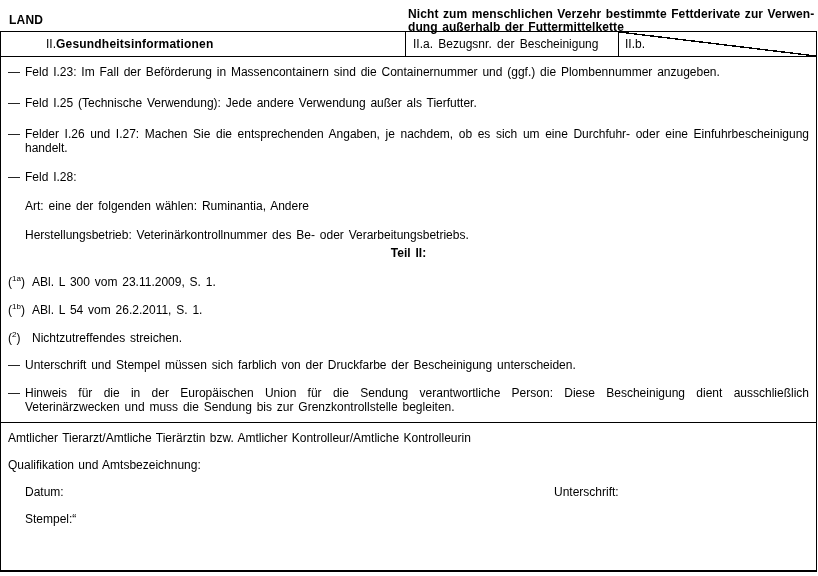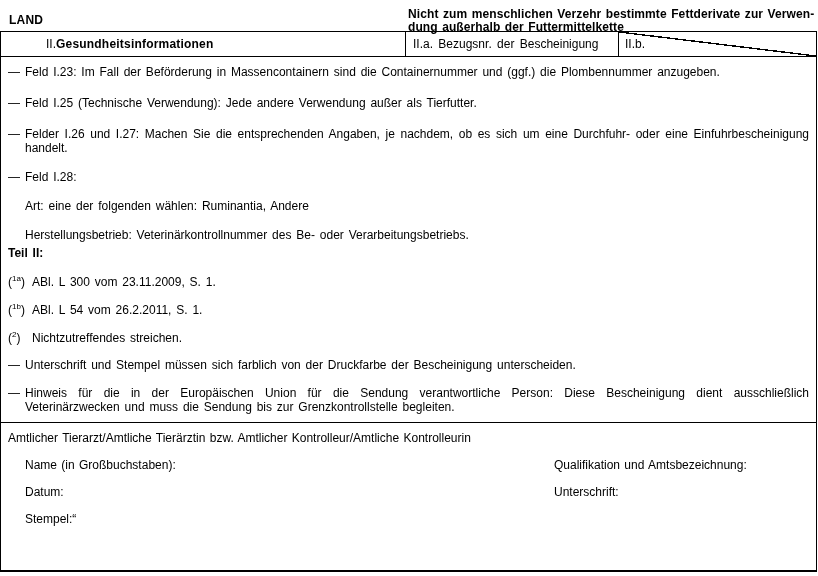--- a/index.html
+++ b/index.html
@@ -43,21 +43,21 @@
     height:366px;border-bottom:1px solid #000;box-sizing:border-box;
     padding:0 7px;overflow:hidden;
   }
   .note{
     position:relative;line-height:14px;text-align:justify;
     word-spacing:1.5px;margin:17px 0 0 0;padding-left:17px;
   }
   .note .marker{position:absolute;left:0;top:0;}
   .note.first{margin-top:8px;}
   .note.tight{margin-top:15px;}
-  .part-heading{margin-top:4px;padding-left:0;font-weight:bold;text-align:left;}
+  .part-heading{margin-top:4px;padding-left:0;font-weight:bold;text-align:center;}
   .footnote{margin-top:14px;padding-left:24px;}
   .footnote.fn-first{margin-top:15px;}
   .footnote .marker{left:0;top:0;}
   .footnote sup{font-size:8px;line-height:0;}
   .note.sig-note{margin-top:13px;}
   .note.hint-note{margin-top:14px;}
   
   .signature{height:147px;box-sizing:border-box;padding:8px 7px 0 7px;}
   .sig-heading{line-height:14px;word-spacing:1px;}
   .sig-row{display:flex;margin-top:13px;line-height:14px;}
@@ -133,21 +133,20 @@
     </div>
     <div class="note hint-note">
       <span class="marker">—</span>
       <span>Hinweis für die in der Europäischen Union für die Sendung verantwortliche Person: Diese Bescheinigung dient ausschließlich Veterinärzwecken und muss die Sendung bis zur Grenzkontrollstelle begleiten.</span>
     </div>
   </div>
 
   <div class="signature">
     <div class="sig-heading">Amtlicher Tierarzt/Amtliche Tierärztin bzw. Amtlicher Kontrolleur/Amtliche Kontrolleurin</div>
     <div class="sig-row">
-      <div class="left">Name (in Großbuchstaben):</div>
       <div class="right">Qualifikation und Amtsbezeichnung:</div>
     </div>
     <div class="sig-row">
       <div class="left">Datum:</div>
       <div class="right">Unterschrift:</div>
     </div>
     <div class="sig-row">
       <div class="left">Stempel:“</div>
       <div class="right"></div>
     </div>

